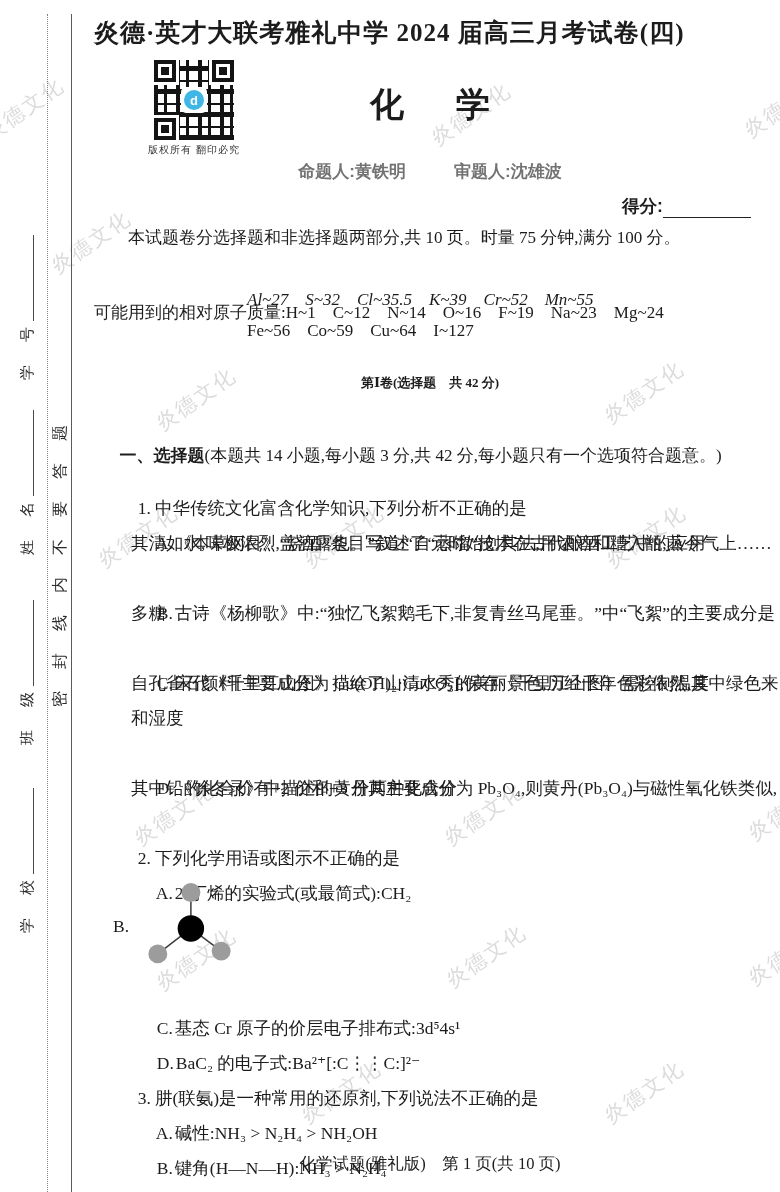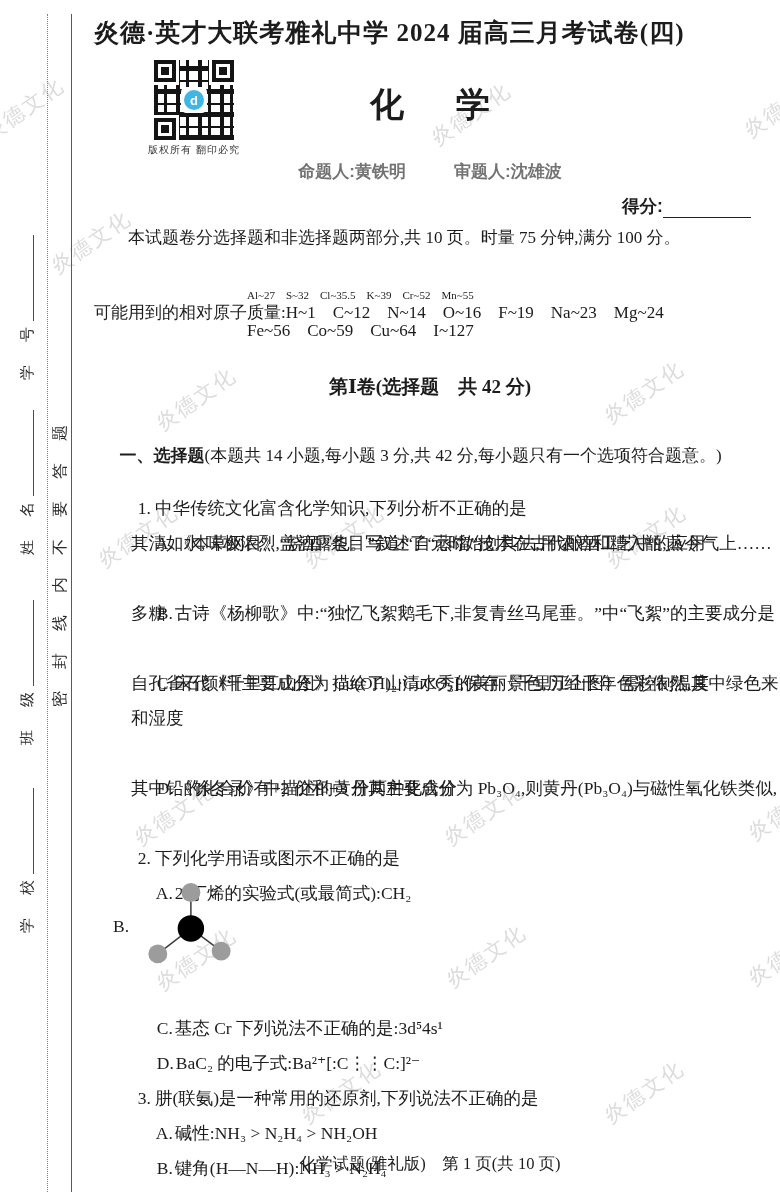--- a/index.html
+++ b/index.html
@@ -40,24 +40,24 @@
               letter-spacing:1px;white-space:nowrap;}
   .subject-title{position:absolute;top:82px;left:0;width:100%;display:flex;justify-content:center;gap:52px;
                  font-size:34px;font-weight:bold;}
   .examiners{position:absolute;top:160px;left:0;width:100%;display:flex;justify-content:center;gap:48px;
              font-family:"Liberation Sans",sans-serif;font-weight:bold;font-size:17px;color:#737373;}
   .score-row{position:absolute;top:194px;left:528px;display:flex;align-items:flex-end;
              font-weight:bold;font-size:17.5px;font-family:"Liberation Sans",sans-serif;}
   .score-row .score-line{width:88px;height:14px;border-bottom:1.5px solid #222;}
   .intro{position:absolute;top:226px;left:0;width:100%;font-size:17px;text-indent:2em;white-space:pre;}
   .masses1{position:absolute;top:257px;left:0;width:100%;font-size:17px;white-space:pre;margin-top:44px;}
-  .masses2{position:absolute;top:288px;left:153px;font-size:11px;white-space:pre;}
+  .masses2{position:absolute;top:288px;left:153px;font-size:17px;white-space:pre;font-style:italic;}
   .masses3{position:absolute;top:319px;left:153px;font-size:17px;white-space:pre;}
   .section-title{position:absolute;top:374px;left:0;width:100%;text-align:center;
-                 font-weight:bold;font-size:19px;white-space:pre;}
+                 font-weight:bold;font-size:13px;white-space:pre;}
   .instruction{position:absolute;top:424px;left:0;width:100%;font-size:17px;white-space:pre;}
   .instruction .lead{font-weight:bold;font-family:"Liberation Sans",sans-serif;}
   .qblock{position:absolute;top:456px;left:0;width:100%;font-size:17.5px;}
   .ln{height:35px;line-height:35px;white-space:pre;overflow:visible;}
   .ind1{padding-left:19px;} .ind2{padding-left:37px;}
   .qt{margin-left:4px;} .ot{margin-left:2px;}
   .ln-vsepr{height:100px;display:flex;align-items:center;white-space:pre;padding-left:19px;}
   .vsepr{margin-left:8px;}
   .vsepr line{stroke:#3d3d3d;stroke-width:1.6;}
   .vsepr .outer{fill:#9c9c9c;} .vsepr .center{fill:#000;}
@@ -183,21 +183,21 @@
             <line x1="57" y1="52" x2="57" y2="14"></line>
             <line x1="57" y1="52" x2="22" y2="79"></line>
             <line x1="57" y1="52" x2="89" y2="76"></line>
             <circle class="outer" cx="57" cy="14" r="10"></circle>
             <circle class="outer" cx="22" cy="79" r="10"></circle>
             <circle class="outer" cx="89" cy="76" r="10"></circle>
             <circle class="center" cx="57" cy="52" r="14"></circle>
           </svg>
         </div>
         <div class="ln ind1">
-          <span>C.</span><span class="ot">基态 Cr 下列说法不正确的是:3d⁵4s¹</span>
+          <span>C.</span><span class="ot">基态 Cr 原子的价层电子排布式:3d⁵4s¹</span>
         </div>
         <div class="ln ind1">
           <span>D.</span><span class="ot">BaC₂ 的电子式:Ba²⁺[:C⋮⋮C:]²⁻</span>
         </div>
       </div>
 
       <div>
         <div class="ln">
           <span>3.</span><span class="qt">肼(联氨)是一种常用的还原剂,下列说法不正确的是</span>
         </div>

